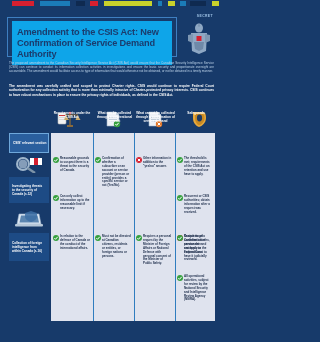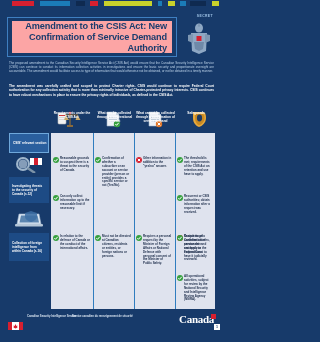--- a/index.html
+++ b/index.html
@@ -20,25 +20,24 @@
     position:absolute; left:0; top:11px; width:222px; height:320px;
     background:#173a6a;
   }
 
   
   .frame {
     position:absolute; left:7px; top:6px; width:170px; height:40px;
     border:1px solid #3f7fc1;
   }
   .titlebox {
-    position:absolute; left:12px; top:10px; width:160px; height:32px;
-    background:#fca5a5;
+    position:absolute; left:12px; top:10px; width:160px; height:44px;
+    background:#0ea5e9;
     display:flex; align-items:center;
     padding:0 5px;
-    text-align:right;
   }
   .titlebox h1 {
     font-size:9.2px; line-height:11px; font-weight:bold; color:#1b3c6d;
     letter-spacing:-.15px;
   }
 
   
   .crest { position:absolute; right:8px; top:10px; width:30px; height:34px; }
   .crestlabel {
     position:absolute; right:9px; top:3px;
@@ -349,29 +348,14 @@
           <span class="mk yes">
             <svg width="6" height="6" viewBox="0 0 6 6">
               <path d="M1.4 3.1 L2.5 4.3 L4.7 1.8" stroke="#fff" stroke-width="1" fill="none"></path>
             </svg>
           </span>
           <div class="txt">All operational activities, subject for review by the National Security and Intelligence Review Agency (NSIRA).</div>
         </div>
       </div>
   </div>
 
-  <div class="footer">
-    <span class="flag">
-      <svg width="15" height="8" viewBox="0 0 15 8">
-        <rect width="15" height="8" fill="#ffffff"></rect>
-        <rect width="4" height="8" fill="#d62030"></rect>
-        <rect x="11" width="4" height="8" fill="#d62030"></rect>
-        <path d="M7.5 2 L8.4 4 L9.6 3.4 L9 5.2 L10 5.2 L7.5 6.6 L5 5.2 L6 5.2 L5.4 3.4 L6.6 4 Z" fill="#d62030"></path>
-      </svg>
-    </span>
-    <span class="fwm">Canadian Security Intelligence Service</span>
-    <span class="fwm2">Service canadien du renseignement de sécurité</span>
-    <span class="canada">Canada</span>
-    <span class="canflag"></span>
-    <span class="pagenum">1</span>
-  </div>
 
 </div>
 
 </body></html>

